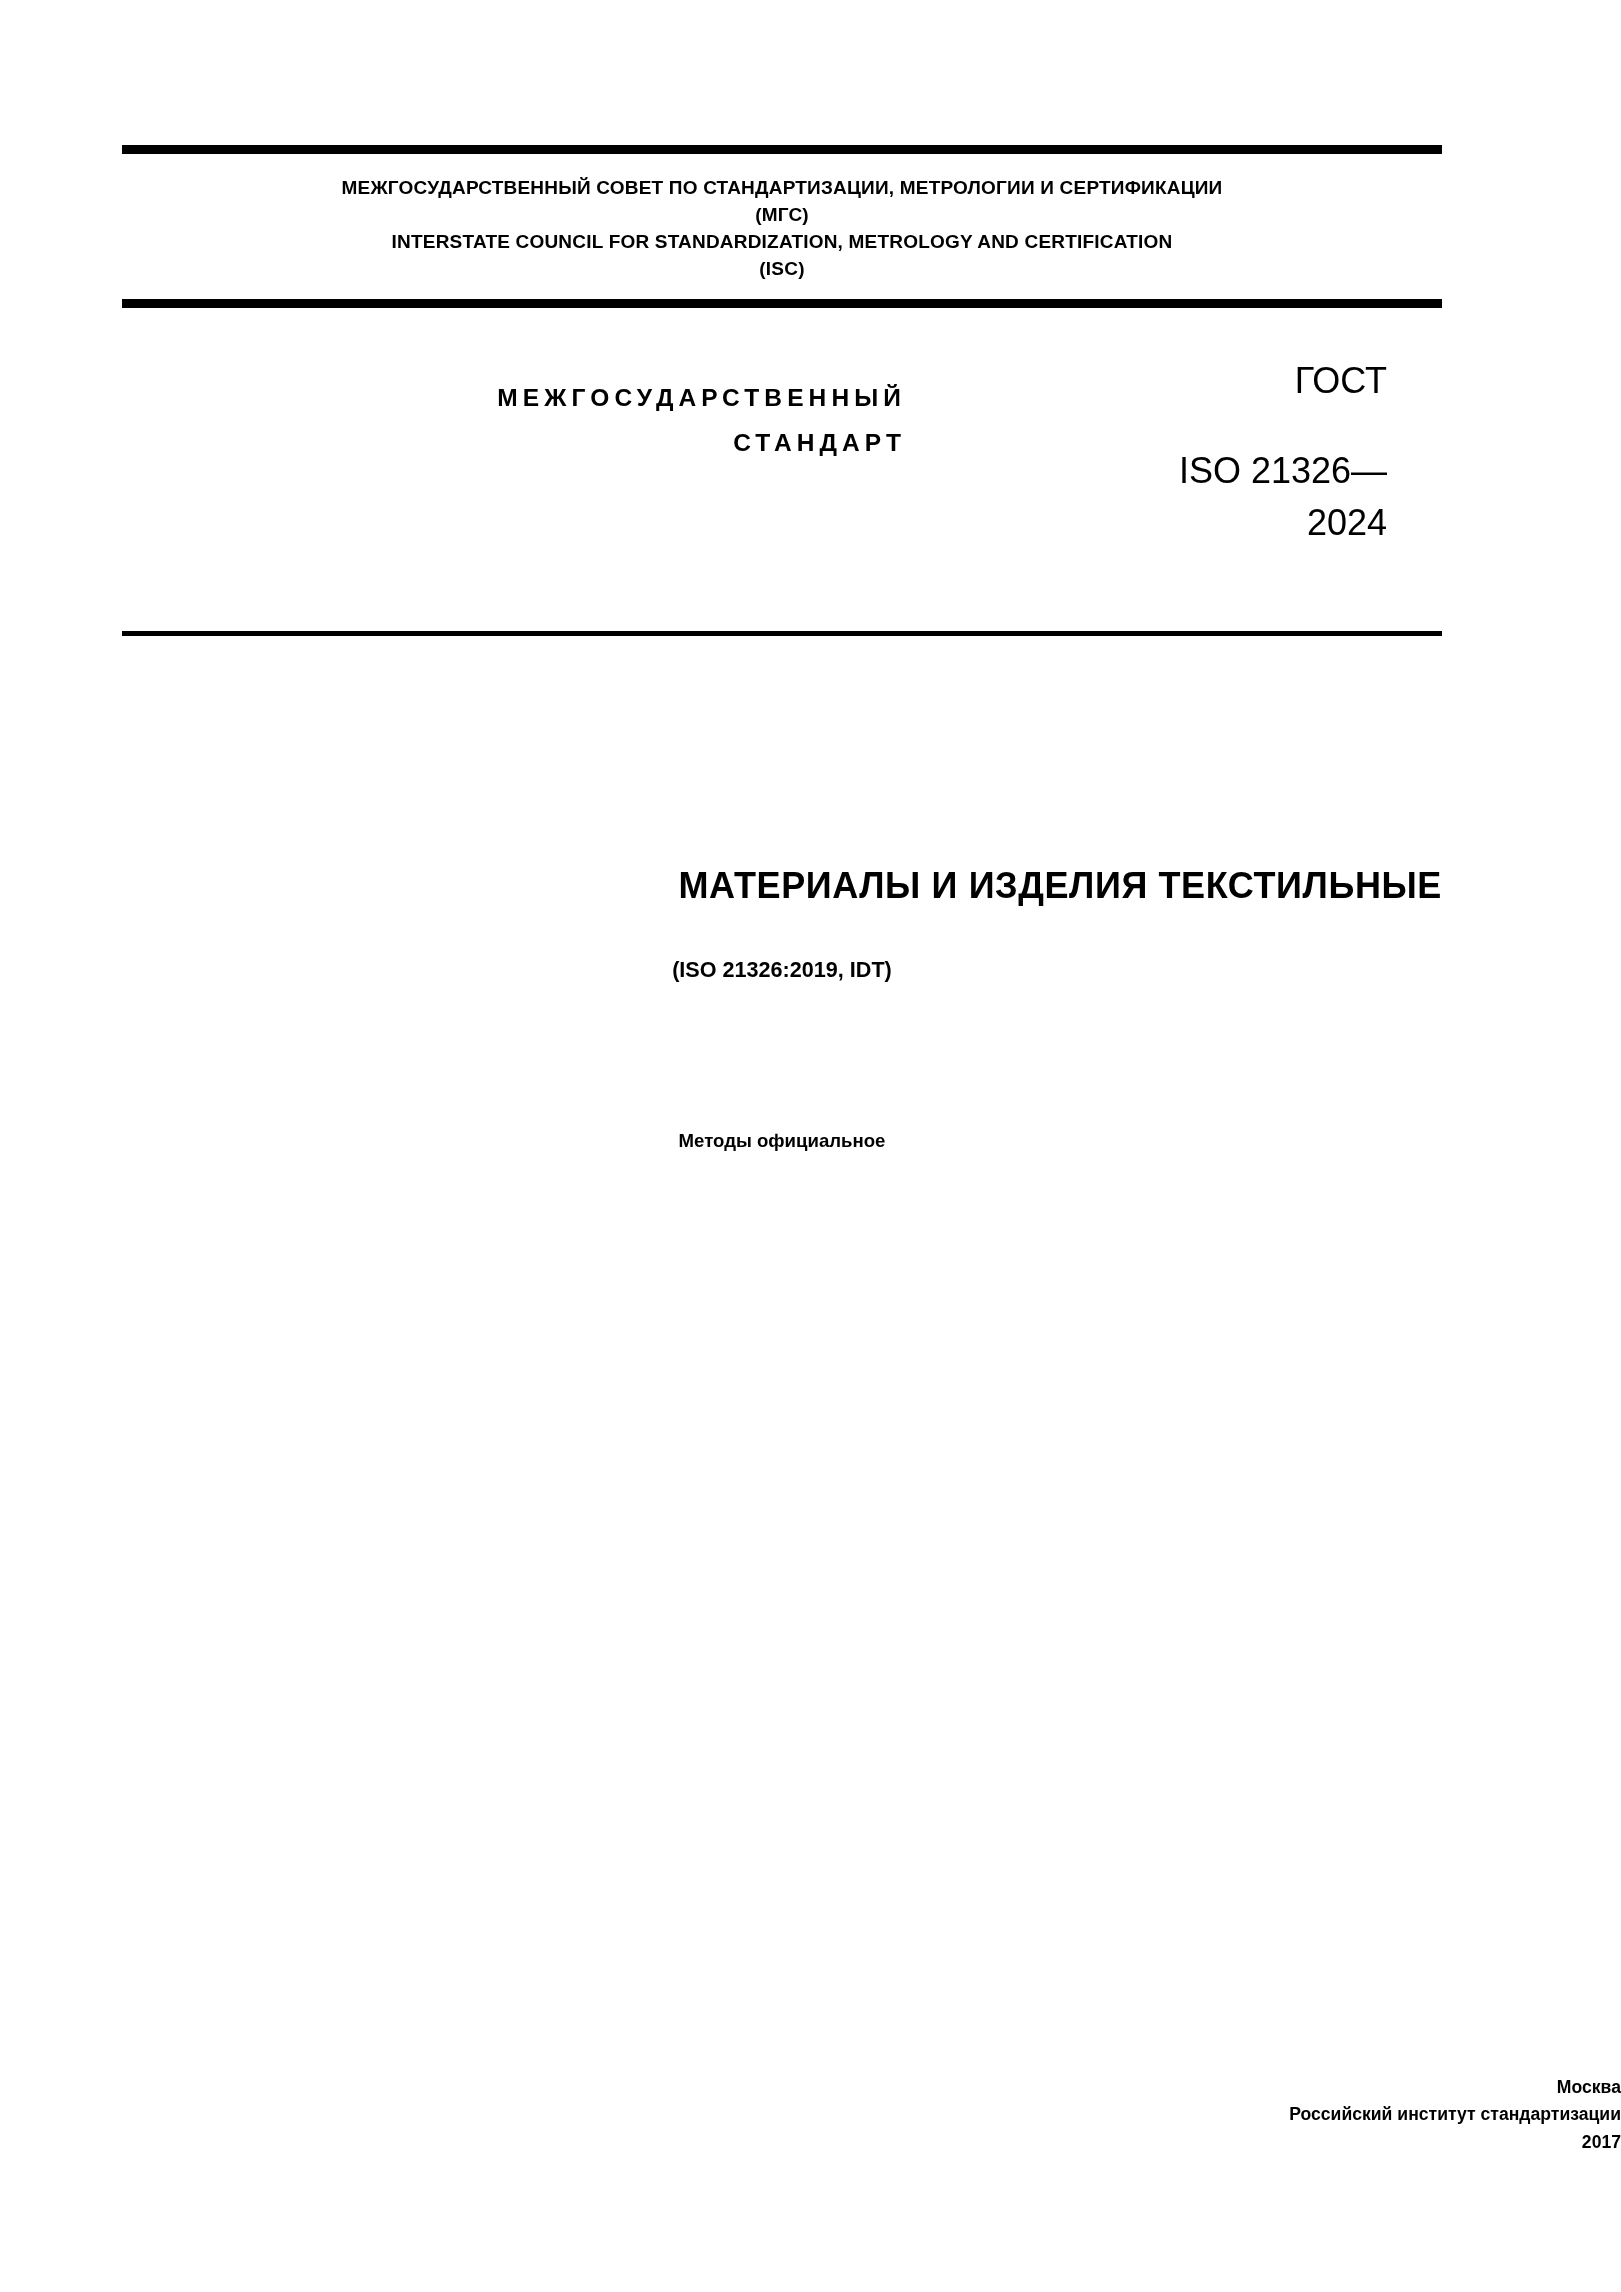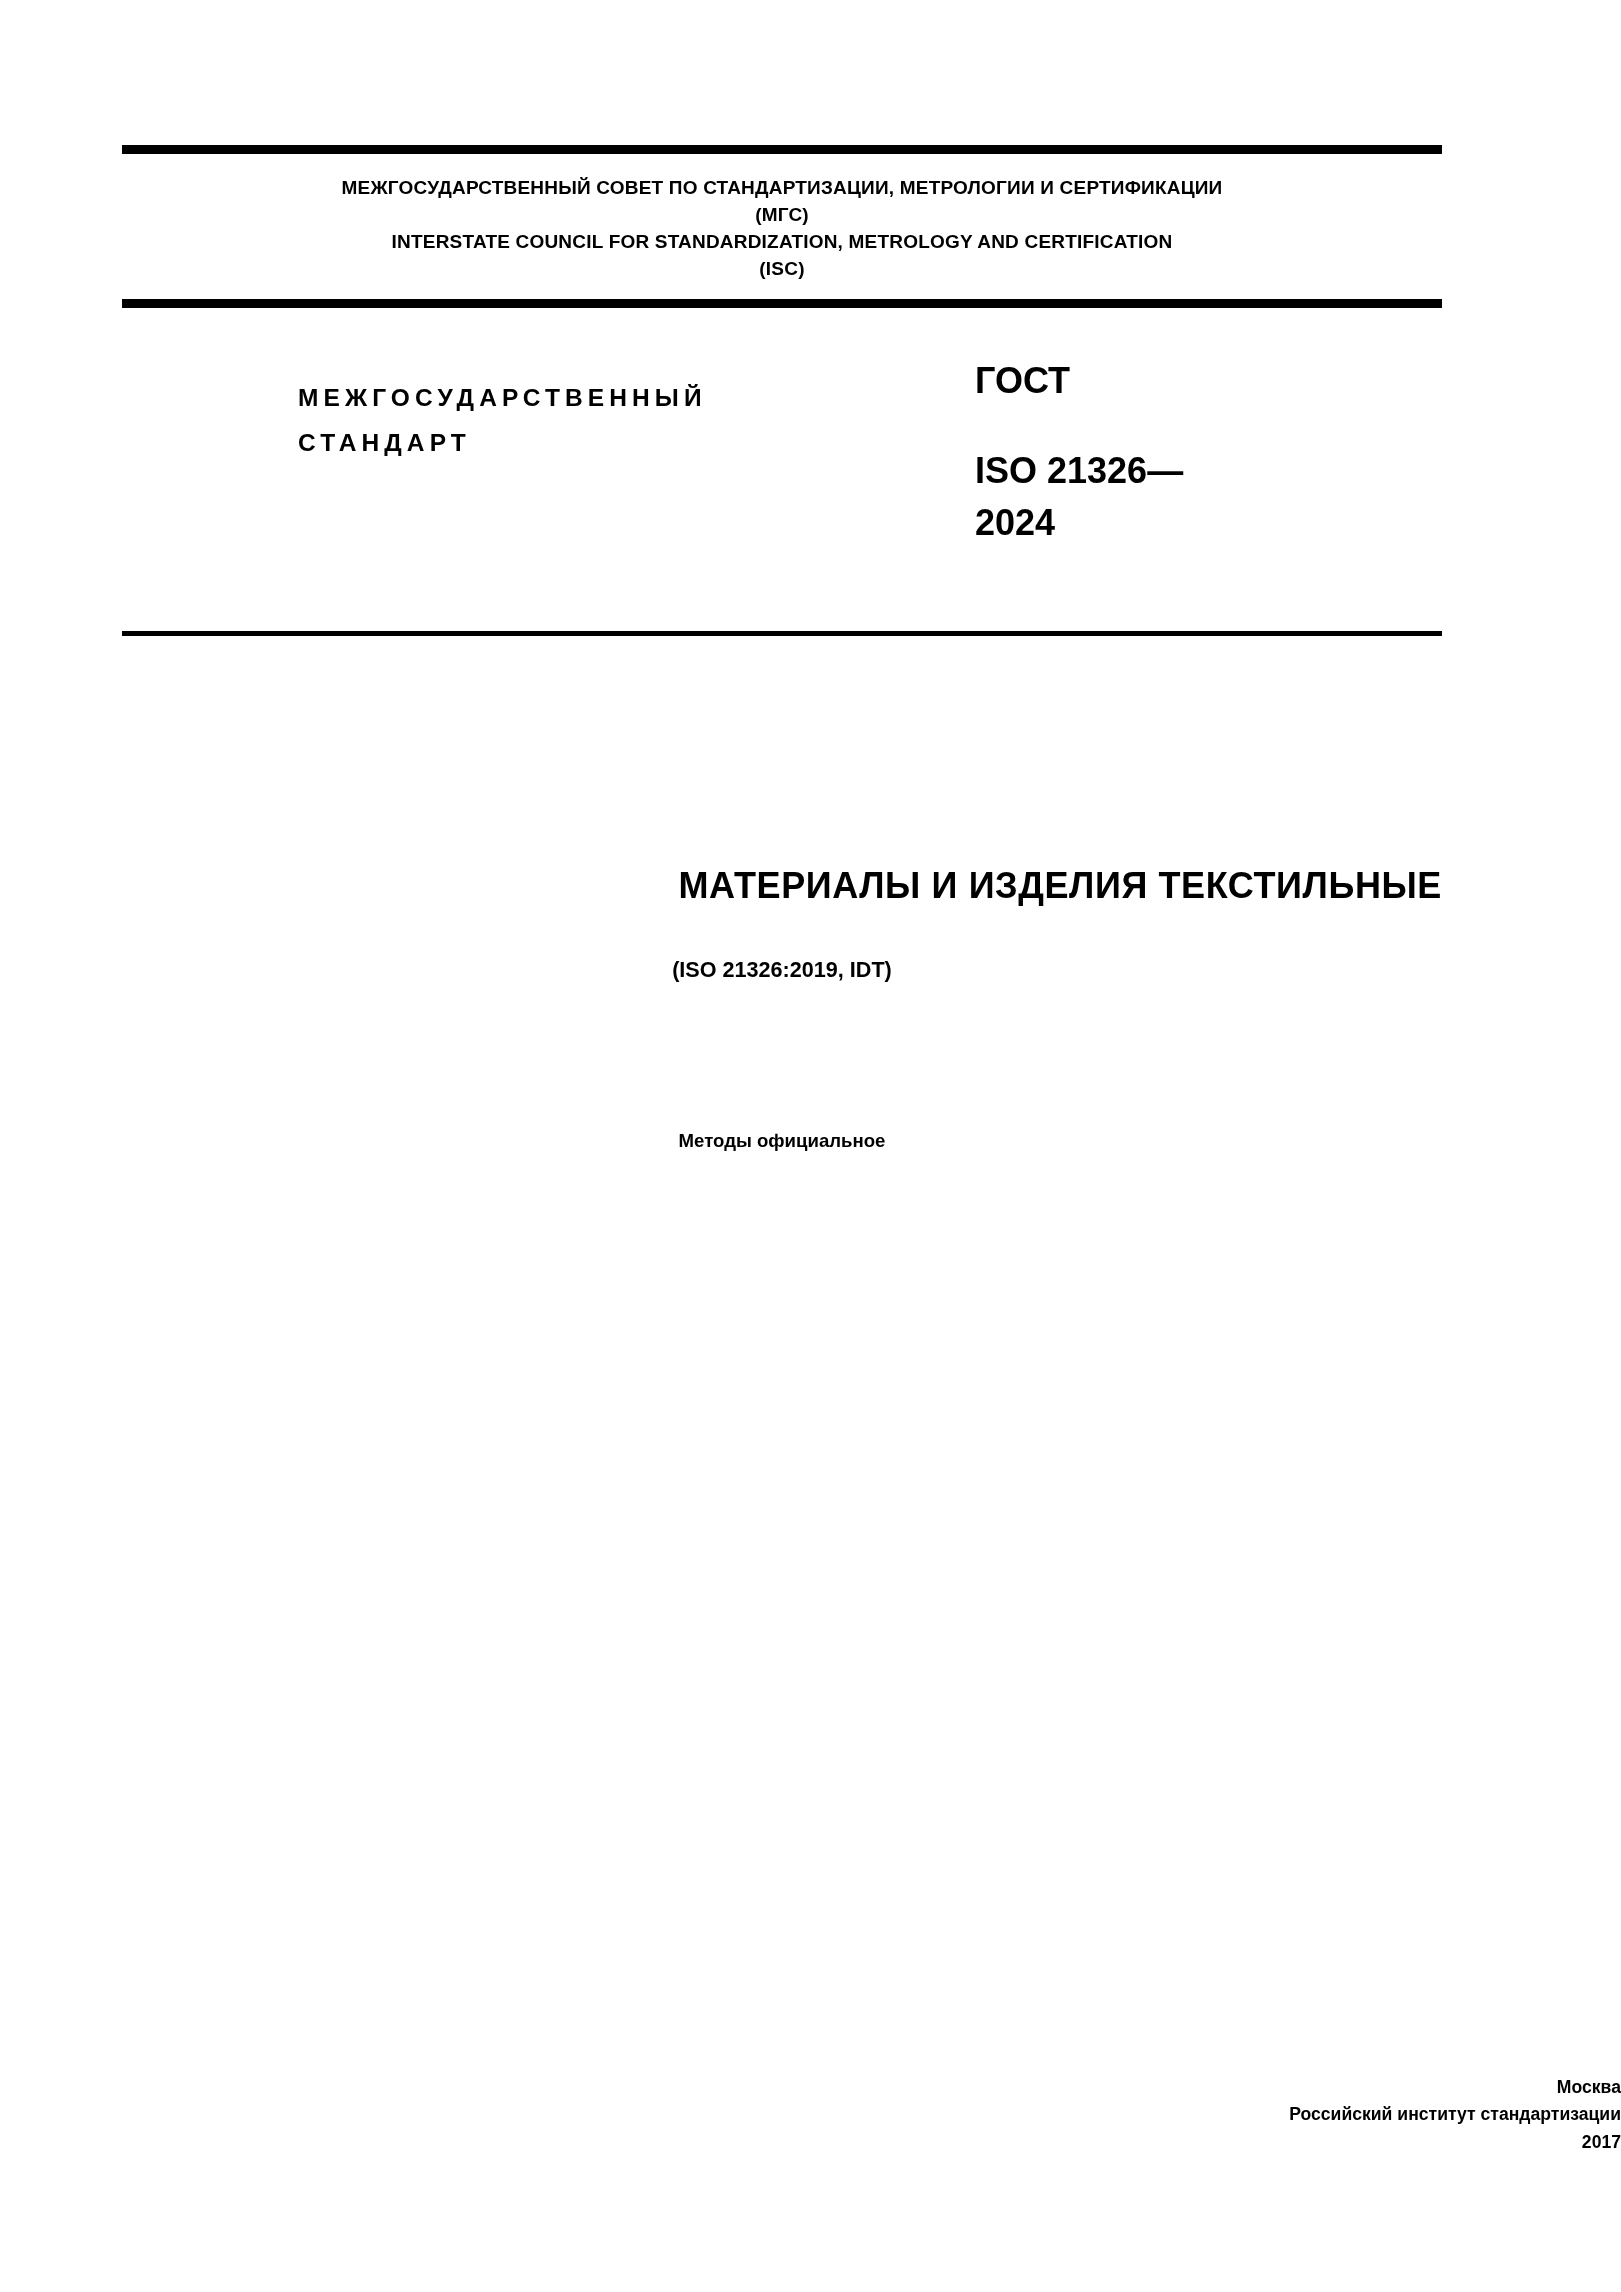--- a/index.html
+++ b/index.html
@@ -64,35 +64,35 @@
     left: 0;
     right: 0;
     top: 0;
     height: 323px;
   }
   .std-words {
     position: absolute;
     left: 176px;
     top: 67px;
     width: 608px;
-    text-align: left;
+    text-align: right;
     font-size: 24.5px;
     font-weight: bold;
     letter-spacing: 5.1px;
     line-height: 1.85;
   }
   .gost-no {
     position: absolute;
     right: 55px;
     top: 47px;
     width: 412px;
     font-size: 36px;
-    font-weight: bold;
+    font-weight: normal;
     line-height: 1.45;
-    text-align: left;
+    text-align: right;
   }
   .gost-no .l1 { display: block; }
   .gost-no .l2 { display: block; margin-top: 38px; }
   .gost-no .l3 { display: block; }
 
   
   .title-zone {
     position: absolute;
     left: 122px;
     top: 863px;

